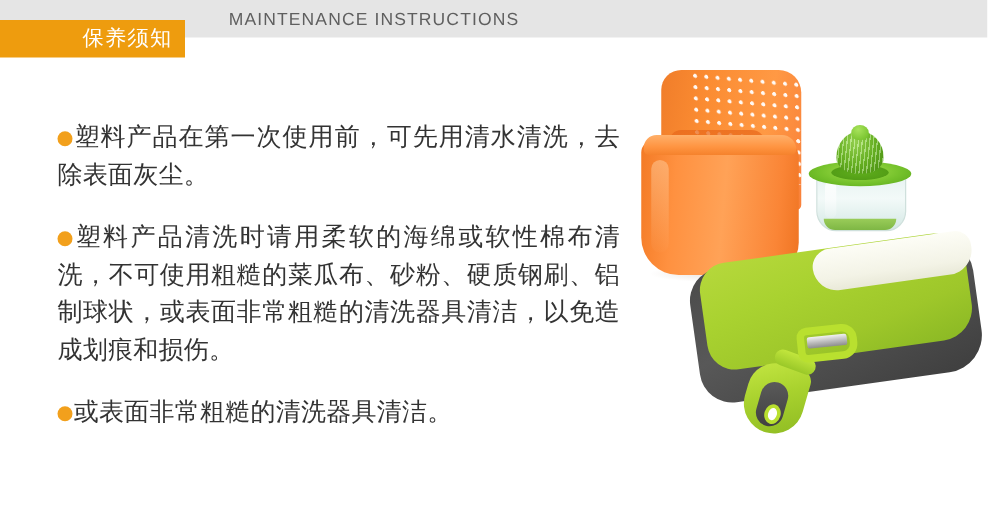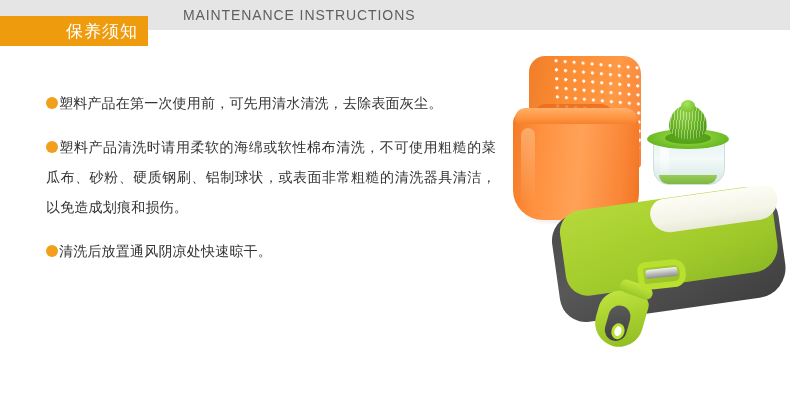--- a/index.html
+++ b/index.html
@@ -58,21 +58,21 @@
 
   
   .instructions {
     position: absolute;
     left: 46px;
     top: 74px;
     width: 450px;
   }
   .instruction-item {
     position: relative;
-    font-size: 14px;
+    font-size: 20px;
     line-height: 30px;
     color: #333333;
     letter-spacing: 0.2px;
     font-family: "DejaVu Sans", "Liberation Sans", sans-serif;
     text-align: justify;
     text-justify: inter-ideograph;
   }
   .bullet {
     display: inline-block;
     width: 12px;
@@ -353,21 +353,21 @@
   <p class="instruction-item">
     <span class="bullet"></span><span class="instruction-text">塑料产品在第一次使用前，可先用清水清洗，去除表面灰尘。</span>
   </p>
 
   <p class="instruction-item">
     <span class="bullet"></span><span class="instruction-text">塑料产品清洗时请用柔软的海绵或软性棉布清洗，不可使用粗糙的菜瓜布、砂粉、硬质钢刷、铝制球状，或表面非常粗糙的清洗器具清洁，以免造成划痕和损伤。</span>
   </p>
 
 
   <p class="instruction-item">
-    <span class="bullet"></span><span class="instruction-text">清洗后放置通风阴凉处快速晾干。</span>
+    <span class="bullet"></span><span class="instruction-text">或表面非常粗糙的清洗器具清洁。</span>
   </p>
 
 </div>
 
 <div class="product-scene">
 
   <div class="colander">
     <div class="colander-shadow"></div>
     <div class="colander-back">
       <div class="colander-perf"></div>

